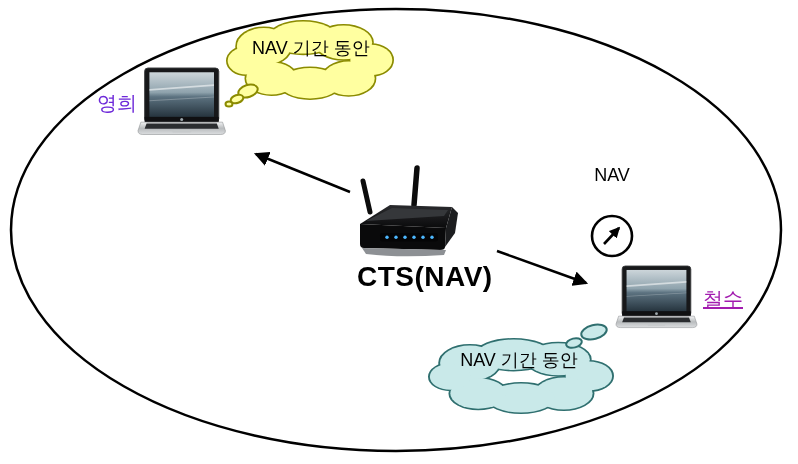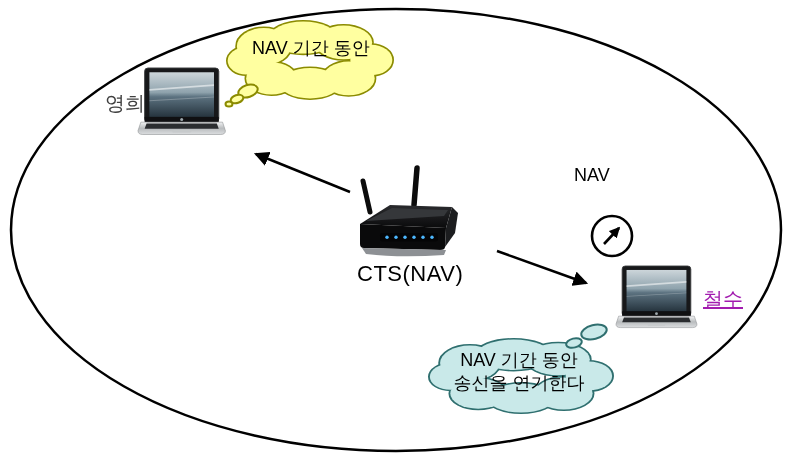--- a/index.html
+++ b/index.html
@@ -5,24 +5,24 @@
   html,body{margin:0;padding:0;background:#fff;}
   .stage{position:relative;width:798px;height:464px;background:#ffffff;overflow:hidden;
          font-family:"Liberation Sans","DejaVu Sans",sans-serif;}
   .stage svg{position:absolute;left:0;top:0;}
   .txt{position:absolute;color:#000;white-space:nowrap;}
   .thought-text{font-size:18px;line-height:24px;}
   .thought-text span{display:block;}
   .yellow-line1{margin-left:18px;}
   .cyan-text{left:433px;top:349px;width:172px;text-align:center;line-height:23px;}
   .yellow-text{left:234px;top:36px;}
-  .cts-label{left:357px;top:261px;font-size:22px;font-weight:400;letter-spacing:.5px;}
-  .timer-label{left:574px;top:165px;width:76px;text-align:left;font-size:18px;line-height:21px;}
+  .cts-label{left:357px;top:261px;font-size:28px;font-weight:700;letter-spacing:.5px;}
+  .timer-label{left:574px;top:165px;width:76px;text-align:center;font-size:18px;line-height:21px;}
   .timer-label span{display:block;}
-  .station-left{left:97px;top:90px;font-size:20px;color:#404040;margin-left:8px;}
+  .station-left{left:97px;top:90px;font-size:20px;color:#6d28d9;}
   .station-right{left:703px;top:286px;font-size:20px;color:#a21caf;text-decoration:underline;}
 </style>
 </head>
 <body>
 
 <div class="stage">
 
   <svg width="798" height="464" viewBox="0 0 798 464">
     <defs>
       <marker id="arrowM" viewBox="0 0 10 10" refX="8.5" refY="5" markerWidth="6" markerHeight="6" orient="auto">
@@ -125,21 +125,20 @@
       <path d="M362,248 L446,250 L444,255 Q400,258 366,254 Z" fill="#8d9094"></path>
     </g>
   </svg>
 
   <div class="txt thought-text yellow-text">
     <span class="yellow-line1">NAV 기간 동안</span>
   </div>
 
   <div class="txt thought-text cyan-text">
     <span>NAV 기간 동안</span>
-    <span>송신을 연기한다</span>
   </div>
 
   <div class="txt station-left">영희</div>
   <div class="txt station-right">철수</div>
 
   <div class="txt cts-label">CTS(NAV)</div>
 
   <div class="txt timer-label">
     <span>NAV</span>
   </div>

